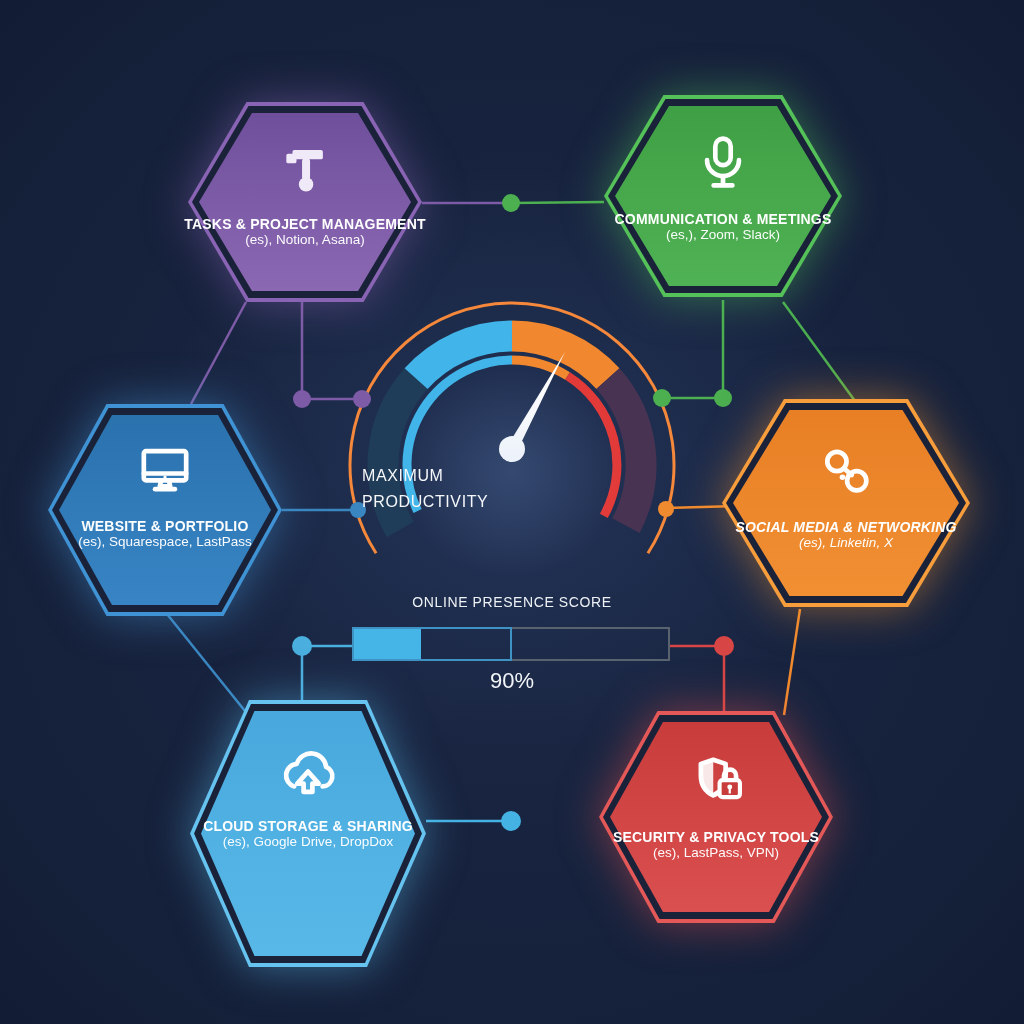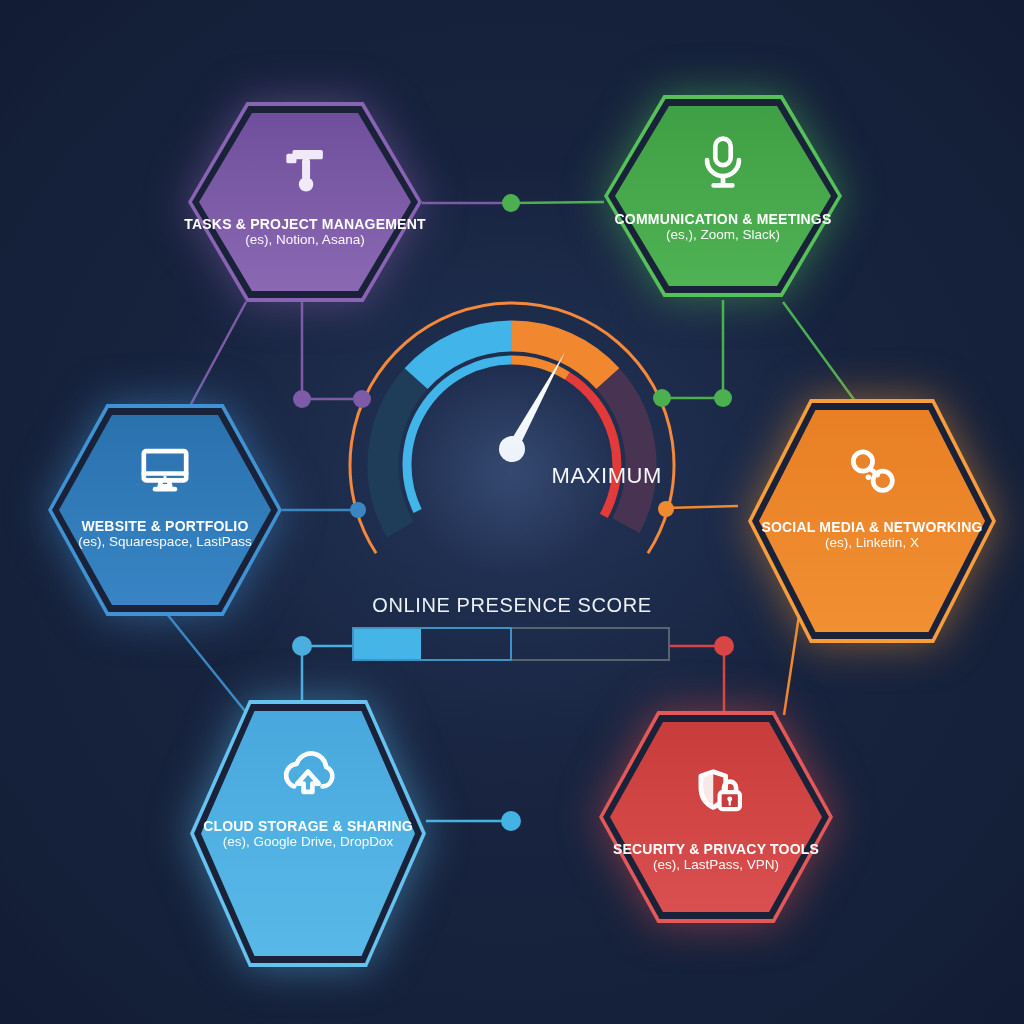--- a/index.html
+++ b/index.html
@@ -18,25 +18,25 @@
   .hexa{clip-path:polygon(25% 0,75% 0,100% 50%,75% 100%,25% 100%,0 50%);}
   .hex-border{position:absolute;inset:0;background:var(--b);}
   .hex-dark{position:absolute;inset:4px;background:#192238;}
   .hex-fill{position:absolute;inset:7px;background:linear-gradient(180deg,var(--f1),var(--f2));}
   .hex-content{position:absolute;inset:0;z-index:1;display:flex;flex-direction:column;
     align-items:center;text-align:center;padding-top:30px;box-sizing:border-box;}
   .node-icon{margin-top:6px;}
   .node-title{margin-top:14px;font-size:14px;font-weight:bold;color:#fff;letter-spacing:.2px;white-space:nowrap;}
   .node-sub{font-size:13.5px;color:rgba(255,255,255,.97);white-space:nowrap;}
   
-  .gauge-label{position:absolute;left:362px;top:463px;width:300px;z-index:3;text-align:right;
-    color:#f5f7fa;font-size:22px;letter-spacing:.6px;line-height:26px;}
+  .gauge-label{position:absolute;left:362px;top:463px;width:300px;z-index:3;text-align:left;
+    color:#f5f7fa;font-size:16px;letter-spacing:.6px;line-height:26px;}
   
   .score-title{position:absolute;left:0;top:594px;width:1024px;text-align:center;z-index:3;
-    color:#eef2f6;font-size:20px;letter-spacing:.6px;}
+    color:#eef2f6;font-size:14px;letter-spacing:.6px;}
   .score-bar{position:absolute;left:352px;top:627px;width:318px;height:34px;z-index:3;display:flex;}
   .score-left{position:relative;width:160px;box-sizing:border-box;border:2px solid #3f92c4;}
   .score-right{width:158px;box-sizing:border-box;border:2px solid #59636f;border-left:none;}
   #score-fill{position:absolute;left:0;top:0;bottom:0;width:43%;background:#45b4e6;}
   .score-value{position:absolute;left:0;top:668px;width:1024px;text-align:center;z-index:3;
     color:#f2f5f8;font-size:22px;}
   .icon-stroke{fill:none;stroke:#ffffff;stroke-width:1.7;stroke-linecap:round;stroke-linejoin:round;}
   .lockbody{fill:var(--f1);}
 </style>
 </head>
@@ -130,21 +130,21 @@
         <line class="icon-stroke" x1="4.3" y1="12.9" x2="19.7" y2="12.9" stroke-width="1.2"></line>
         <circle cx="12" cy="14.2" r="0.6" fill="#ffffff"></circle>
         <path class="icon-stroke" d="M10.6 15.4 l-0.5 2.2 h3.8 l-0.5 -2.2" stroke-width="1.4"></path>
         <line class="icon-stroke" x1="8.4" y1="18.6" x2="15.6" y2="18.6" stroke-width="1.6"></line>
       </svg>
       <div class="node-title">WEBSITE &amp; PORTFOLIO</div>
       <div class="node-sub">(es), Squarespace, LastPass</div>
     </div>
   </div>
 
-  <div class="hexwrap" style="left: 748px; top: 399px; width: 248px; height: 244px; --b: #f79d3c; --f1: #e87f25; --f2: #f18f33; --glow: rgba(245,150,50,0.5);">
+  <div class="hexwrap" style="left: 722px; top: 399px; width: 248px; height: 208px; font-style: italic; --b: #f79d3c; --f1: #e87f25; --f2: #f18f33; --glow: rgba(245,150,50,0.5);">
     <div class="hexa hex-border">
       <div class="hexa hex-dark">
         <div class="hexa hex-fill"></div>
       </div>
     </div>
     <div class="hex-content" style="padding-top:34px;">
       <svg class="node-icon" width="66" height="66" viewBox="0 0 24 24">
         <circle class="icon-stroke" cx="8.7" cy="8.2" r="3.5" stroke-width="2"></circle>
         <circle class="icon-stroke" cx="15.9" cy="15.2" r="3.5" stroke-width="2"></circle>
         <line class="icon-stroke" x1="11.2" y1="10.6" x2="14.1" y2="13.1" stroke-width="2.2"></line>
@@ -170,39 +170,41 @@
       <div class="node-sub">(es), Google Drive, DropDox</div>
     </div>
   </div>
 
   <div class="hexwrap" style="left: 599px; top: 711px; width: 234px; height: 212px; --b: #e45858; --f1: #c93c3c; --f2: #da4f4f; --glow: rgba(225,80,80,0.5);">
     <div class="hexa hex-border">
       <div class="hexa hex-dark">
         <div class="hexa hex-fill"></div>
       </div>
     </div>
-    <div class="hex-content" style="padding-top:44px;">
+    <div class="hex-content" style="padding-top:32px;">
       <svg class="node-icon" width="66" height="66" viewBox="0 0 24 24">
         <path d="M11 3.9 v13 C8.4 15.6 6.5 13.3 6.5 9.7 V5.4 z" fill="rgba(255,255,255,0.88)"></path>
         <path class="icon-stroke" d="M6.5 5.4 L11 3.9 l4.5 1.5 v4.3 c0 3.7 -1.9 6 -4.5 7.2 C8.4 15.6 6.5 13.3 6.5 9.7 z" stroke-width="1.5"></path>
         <path class="icon-stroke" d="M14.9 11.3 v-1.6 a2.2 2.2 0 0 1 4.4 0 v1.6" stroke-width="1.5"></path>
         <rect class="lockbody" x="13.3" y="11.3" width="7.4" height="6.2" rx="1.1" stroke="#ffffff" stroke-width="1.5"></rect>
         <circle cx="17" cy="13.8" r="0.9" fill="#ffffff"></circle>
         <rect x="16.6" y="14.3" width="0.8" height="1.9" fill="#ffffff"></rect>
       </svg>
       <div class="node-title">SECURITY &amp; PRIVACY TOOLS</div>
       <div class="node-sub">(es), LastPass, VPN)</div>
     </div>
   </div>
 
   <div class="gauge-label">
     <div>MAXIMUM</div>
+    <div>PRODUCTIVITY</div>
   </div>
 
   <div class="score-title">ONLINE PRESENCE SCORE</div>
   <div class="score-bar">
     <div class="score-left" style="border-color: rgb(63, 146, 196);">
       <div id="score-fill" style="width: 43%; background: rgb(69, 180, 230);"></div>
     </div>
     <div class="score-right" style="border-color: rgb(89, 99, 111);"></div>
   </div>
+  <div class="score-value">90%</div>
 
 </div>
 
 </body></html>

